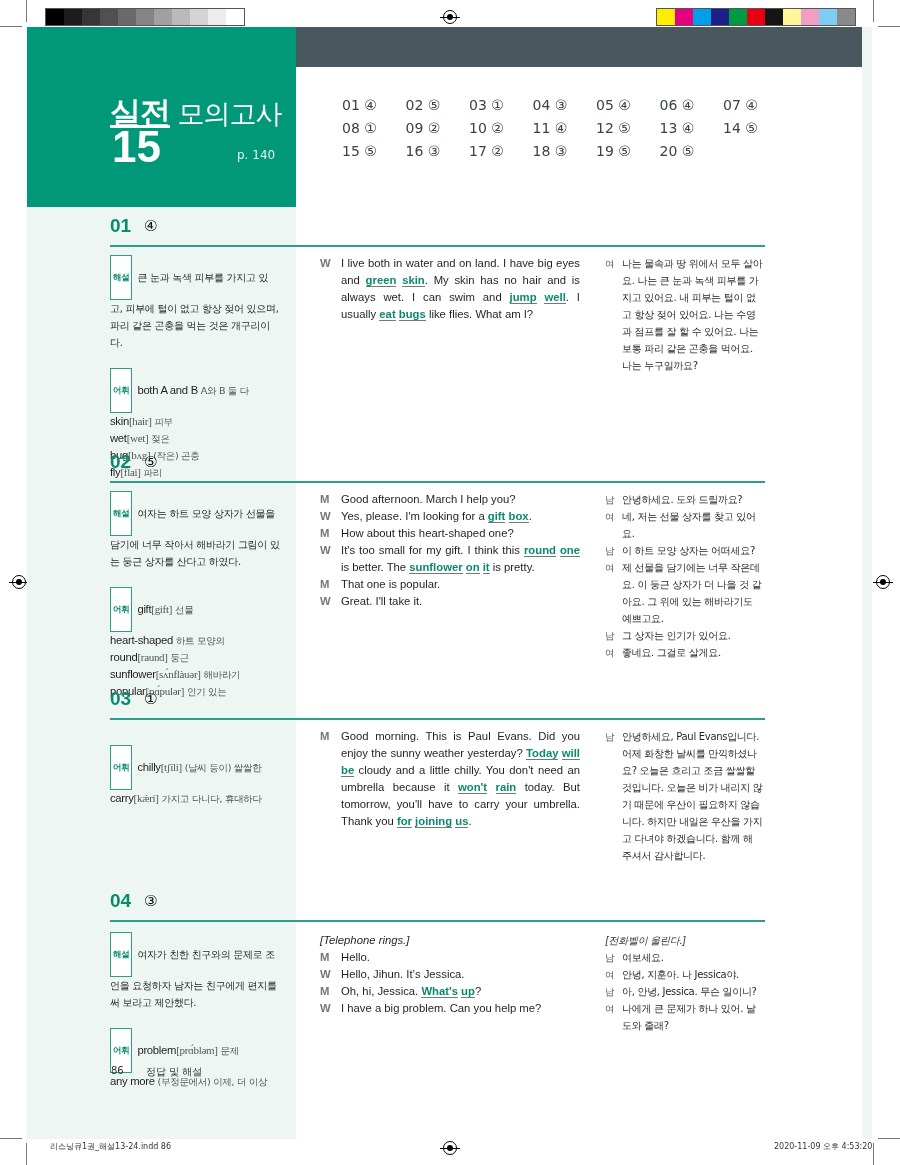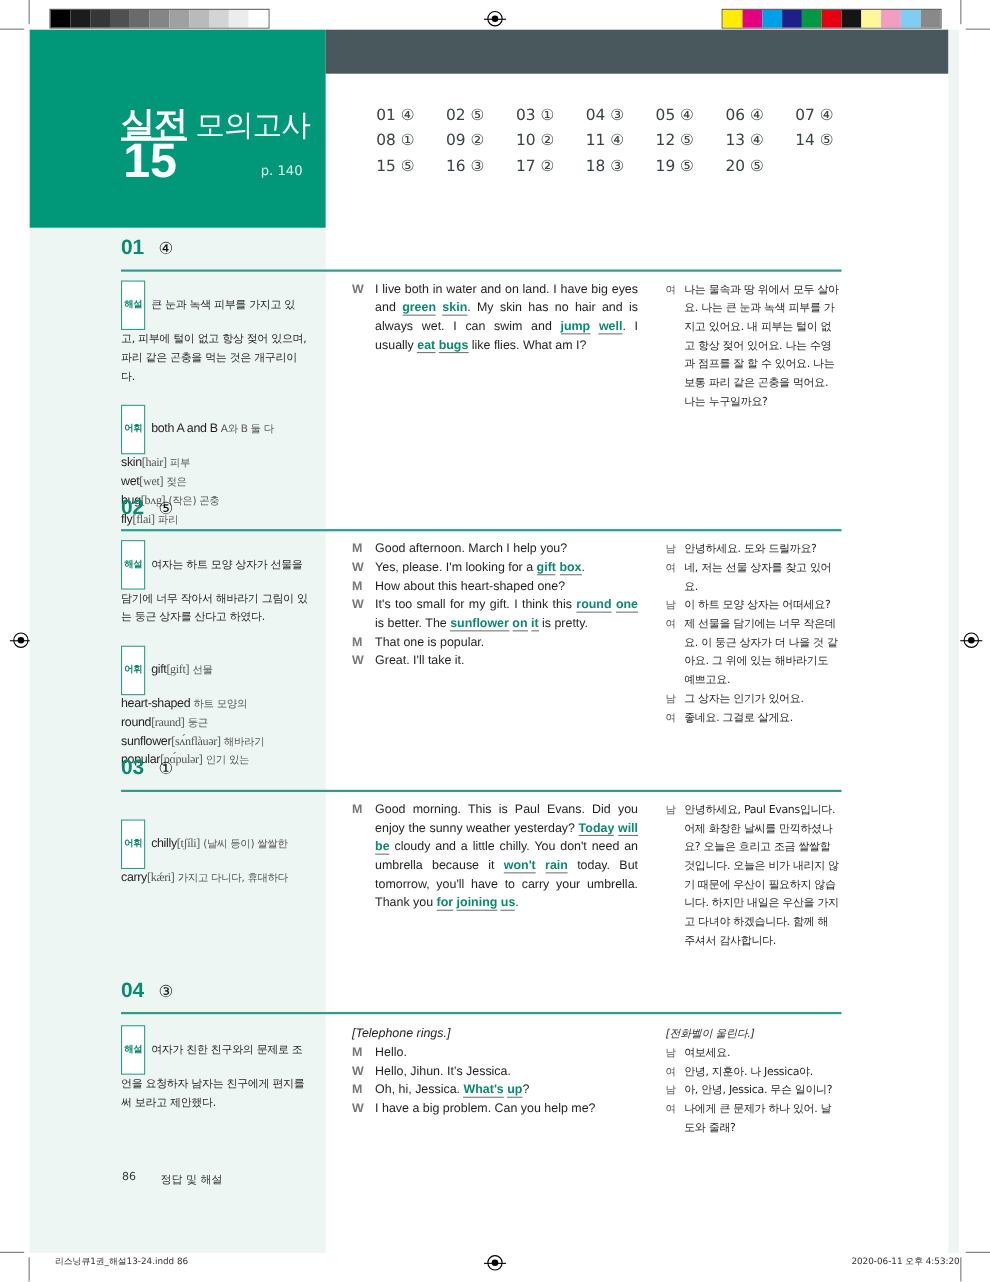--- a/index.html
+++ b/index.html
@@ -261,20 +261,24 @@
         </div>
       </div>
     </div>
     <div class="section" style="top: 890px; height: 220px;">
       <div class="sec-head">
         <span class="sec-num">04</span>
         <span class="sec-ans">③</span>
       </div>
       <div class="col-left" style="top: 42px;">
         <div><span class="tag">해설</span><span>여자가 친한 친구와의 문제로 조언을 요청하자 남자는 친구에게 편지를 써 보라고 제안했다.</span></div>
+        <div class="vocab-block">
+          <div class="vocab-line"><span class="tag">어휘</span><span class="vocab-word">problem</span><span class="vocab-pron">[prɑ́bləm]</span> <span class="vocab-mean">문제</span></div>
+          <div class="vocab-line"><span class="vocab-word">any more</span> <span class="vocab-mean">(부정문에서) 이제, 더 이상</span></div>
+        </div>
       </div>
       <div class="col-mid" style="top: 42px;">
         <div class="stage">[Telephone rings.]</div>
         <div class="line">
           <span class="speaker">M</span>
           <span class="utt"><span>Hello.</span></span>
         </div>
         <div class="line">
           <span class="speaker">W</span>
           <span class="utt"><span>Hello, Jihun. It’s Jessica.</span></span>
@@ -306,13 +310,13 @@
           <span class="kr-speaker">여</span>
           <span class="kr-text">나에게 큰 문제가 하나 있어. 날 도와 줄래?</span>
         </div>
       </div>
     </div>
   </div>
 
 <div class="footer-page">86</div>
 <div class="footer-label">정답 및 해설</div>
 <div class="slug-left">리스닝큐1권_해설13-24.indd   86</div>
-<div class="slug-right">2020-06-11   오후 4:53:20</div>
+<div class="slug-right">2020-11-09   오후 4:53:20</div>
 
 </body></html>

